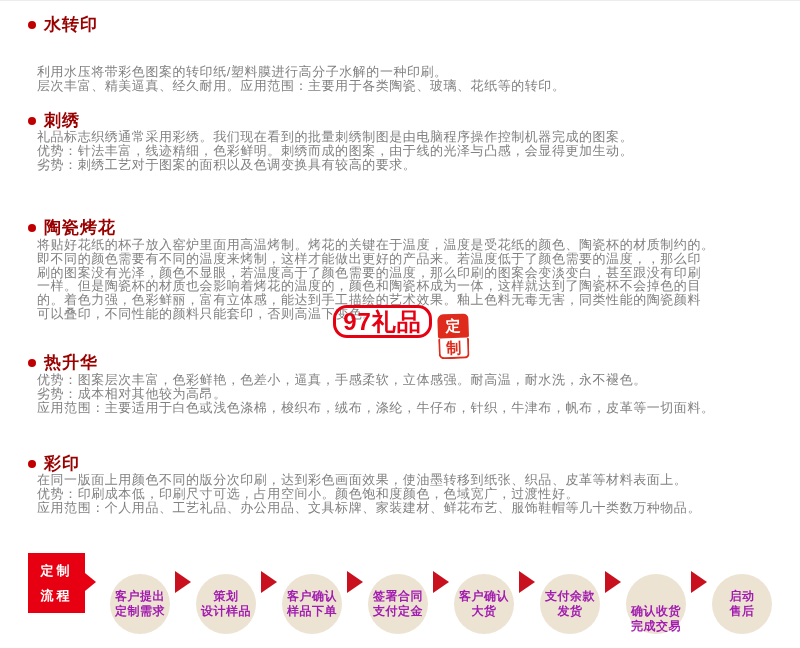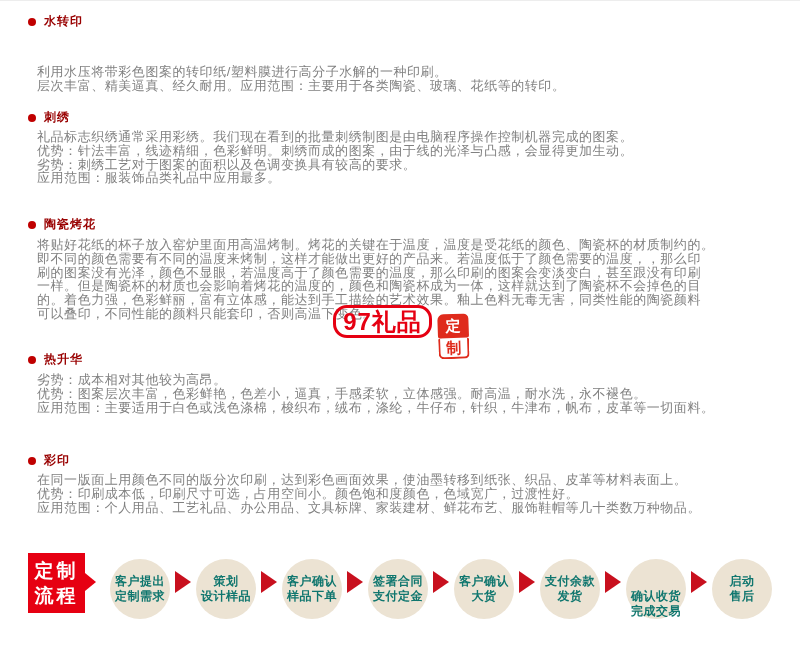--- a/index.html
+++ b/index.html
@@ -2,49 +2,49 @@
 <html><head>
 <meta charset="utf-8">
 <style>
   * { margin:0; padding:0; box-sizing:border-box; }
   html,body { width:800px; height:648px; background:#fff; }
   body { font-family:"Liberation Sans","DejaVu Sans",sans-serif; }
   .page { position:relative; width:800px; height:648px; background:#fff; border-top:1px solid #ededed; overflow:hidden; }
 
   
   .sec-header { position:absolute; left:28px; display:flex; align-items:center; gap:8px;
-                color:#990000; font-weight:bold; font-size:12px; letter-spacing:1px; }
+                color:#990000; font-weight:bold; font-size:17px; letter-spacing:1px; }
   .bullet { width:8px; height:8px; border-radius:50%; background:#c00000; flex:0 0 auto; }
 
   
   .sec-body { position:absolute; left:37px; width:755px; color:#818181; font-size:13px;
               line-height:13.8px; letter-spacing:0.55px; white-space:nowrap; overflow:hidden; }
 
   
   .wm-box { position:absolute; left:333px; top:304px; width:99px; height:33px;
             border:3px solid #e60012; border-radius:14px; color:#e60012; font-weight:bold;
             font-size:24px; line-height:27px; text-align:center; letter-spacing:1px;
             background:transparent; }
   .wm-seal { position:absolute; left:438px; top:313px; width:31px; height:46px;
              transform:rotate(-2deg); font-weight:bold; text-align:center; }
   .wm-seal .seal-top { height:24px; line-height:24px; background:#df2b1c; color:#fff;
              font-size:15px; border-radius:6px 5px 2px 2px; }
   .wm-seal .seal-bottom { height:21px; line-height:19px; color:#df2b1c; font-size:15px;
              border:2px solid #df2b1c; border-top:none; border-radius:2px 2px 5px 6px; }
 
   
   .flow-label { position:absolute; left:28px; top:552px; width:57px; height:60px;
-                background:#e60012; color:#fff; font-weight:bold; font-size:19px;
+                background:#e60012; color:#fff; font-weight:bold; font-size:13px;
                 line-height:25px; letter-spacing:3px; text-align:center; padding-top:5px; }
   .flow-label-arrow { position:absolute; left:85px; top:572px; width:0; height:0;
                 border-top:9px solid transparent; border-bottom:9px solid transparent;
                 border-left:11px solid #e60012; }
-  .step { position:absolute; top:558px; width:60px; height:60px; border-radius:50%;
+  .step { position:absolute; top:573px; width:60px; height:60px; border-radius:50%;
           background:#ece3d3; display:flex; flex-direction:column; align-items:center;
-          justify-content:center; font-size:12px; font-weight:bold; color:#0f766e;
+          justify-content:center; font-size:12px; font-weight:bold; color:#a21caf;
           line-height:15px; letter-spacing:0.5px; text-align:center; white-space:nowrap; }
   .step-arrow { position:absolute; top:570px; width:0; height:0;
           border-top:11px solid transparent; border-bottom:11px solid transparent;
           border-left:16px solid #c8101e; }
 </style>
 </head>
 <body>
 
 <div class="page">
 
@@ -58,21 +58,20 @@
   </div>
 
   <div class="sec-header" style="top:108px;">
     <span class="bullet"></span>
     <span>刺绣</span>
   </div>
   <div class="sec-body" style="top:129px;">
     <div>礼品标志织绣通常采用彩绣。我们现在看到的批量刺绣制图是由电脑程序操作控制机器完成的图案。</div>
     <div>优势：针法丰富，线迹精细，色彩鲜明。刺绣而成的图案，由于线的光泽与凸感，会显得更加生动。</div>
     <div>劣势：刺绣工艺对于图案的面积以及色调变换具有较高的要求。</div>
-    <div>应用范围：服装饰品类礼品中应用最多。</div>
   </div>
 
   <div class="sec-header" style="top:215px;">
     <span class="bullet"></span>
     <span>陶瓷烤花</span>
   </div>
   <div class="sec-body" style="top:237px;">
     <div>将贴好花纸的杯子放入窑炉里面用高温烤制。烤花的关键在于温度，温度是受花纸的颜色、陶瓷杯的材质制约的。</div>
     <div>即不同的颜色需要有不同的温度来烤制，这样才能做出更好的产品来。若温度低于了颜色需要的温度，，那么印</div>
     <div>刷的图案没有光泽，颜色不显眼，若温度高于了颜色需要的温度，那么印刷的图案会变淡变白，甚至跟没有印刷</div>
@@ -85,22 +84,22 @@
   <div class="wm-seal">
     <div class="seal-top">定</div>
     <div class="seal-bottom">制</div>
   </div>
 
   <div class="sec-header" style="top:350px;text-align:center;">
     <span class="bullet"></span>
     <span>热升华</span>
   </div>
   <div class="sec-body" style="top:372px;">
+    <div>优势：图案层次丰富，色彩鲜艳，色差小，逼真，手感柔软，立体感强。耐高温，耐水洗，永不褪色。</div>
     <div>劣势：成本相对其他较为高昂。</div>
-    <div>优势：图案层次丰富，色彩鲜艳，色差小，逼真，手感柔软，立体感强。耐高温，耐水洗，永不褪色。</div>
     <div>应用范围：主要适用于白色或浅色涤棉，梭织布，绒布，涤纶，牛仔布，针织，牛津布，帆布，皮革等一切面料。</div>
   </div>
 
   <div class="sec-header" style="top:451px;">
     <span class="bullet"></span>
     <span>彩印</span>
   </div>
   <div class="sec-body" style="top:472px;">
     <div>在同一版面上用颜色不同的版分次印刷，达到彩色画面效果，使油墨转移到纸张、织品、皮革等材料表面上。</div>
     <div>优势：印刷成本低，印刷尺寸可选，占用空间小。颜色饱和度颜色，色域宽广，过渡性好。</div>

